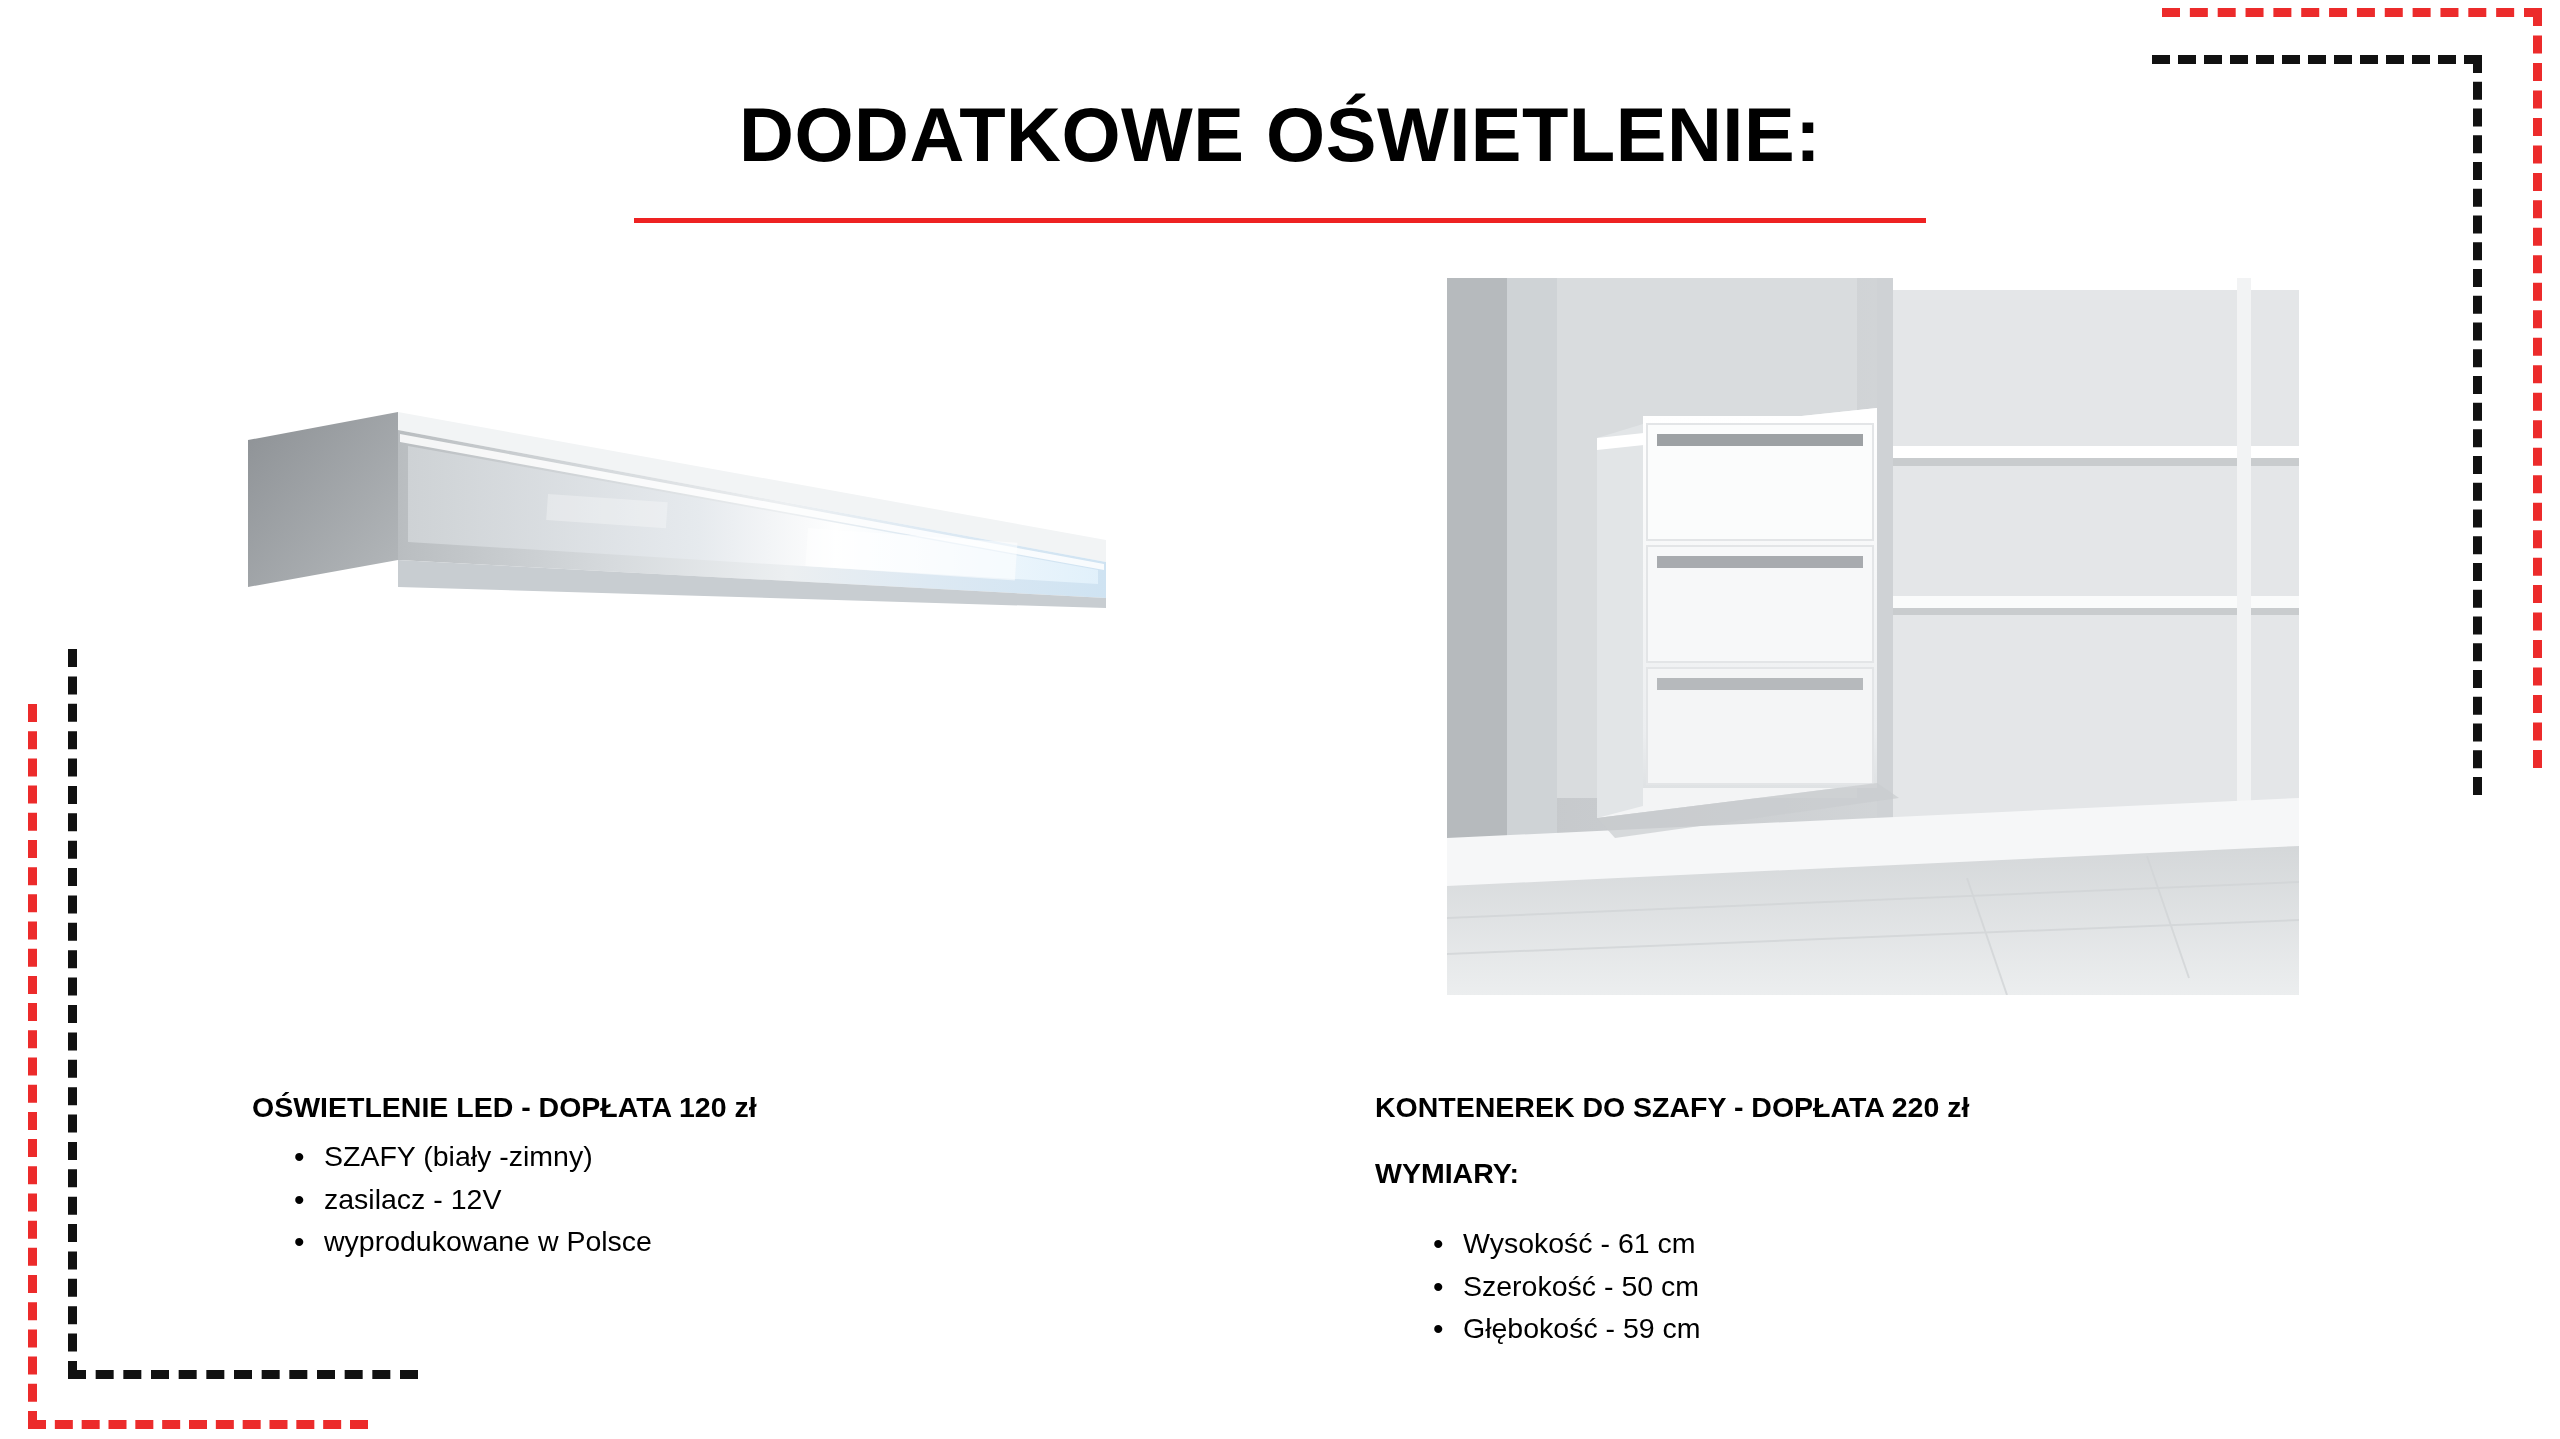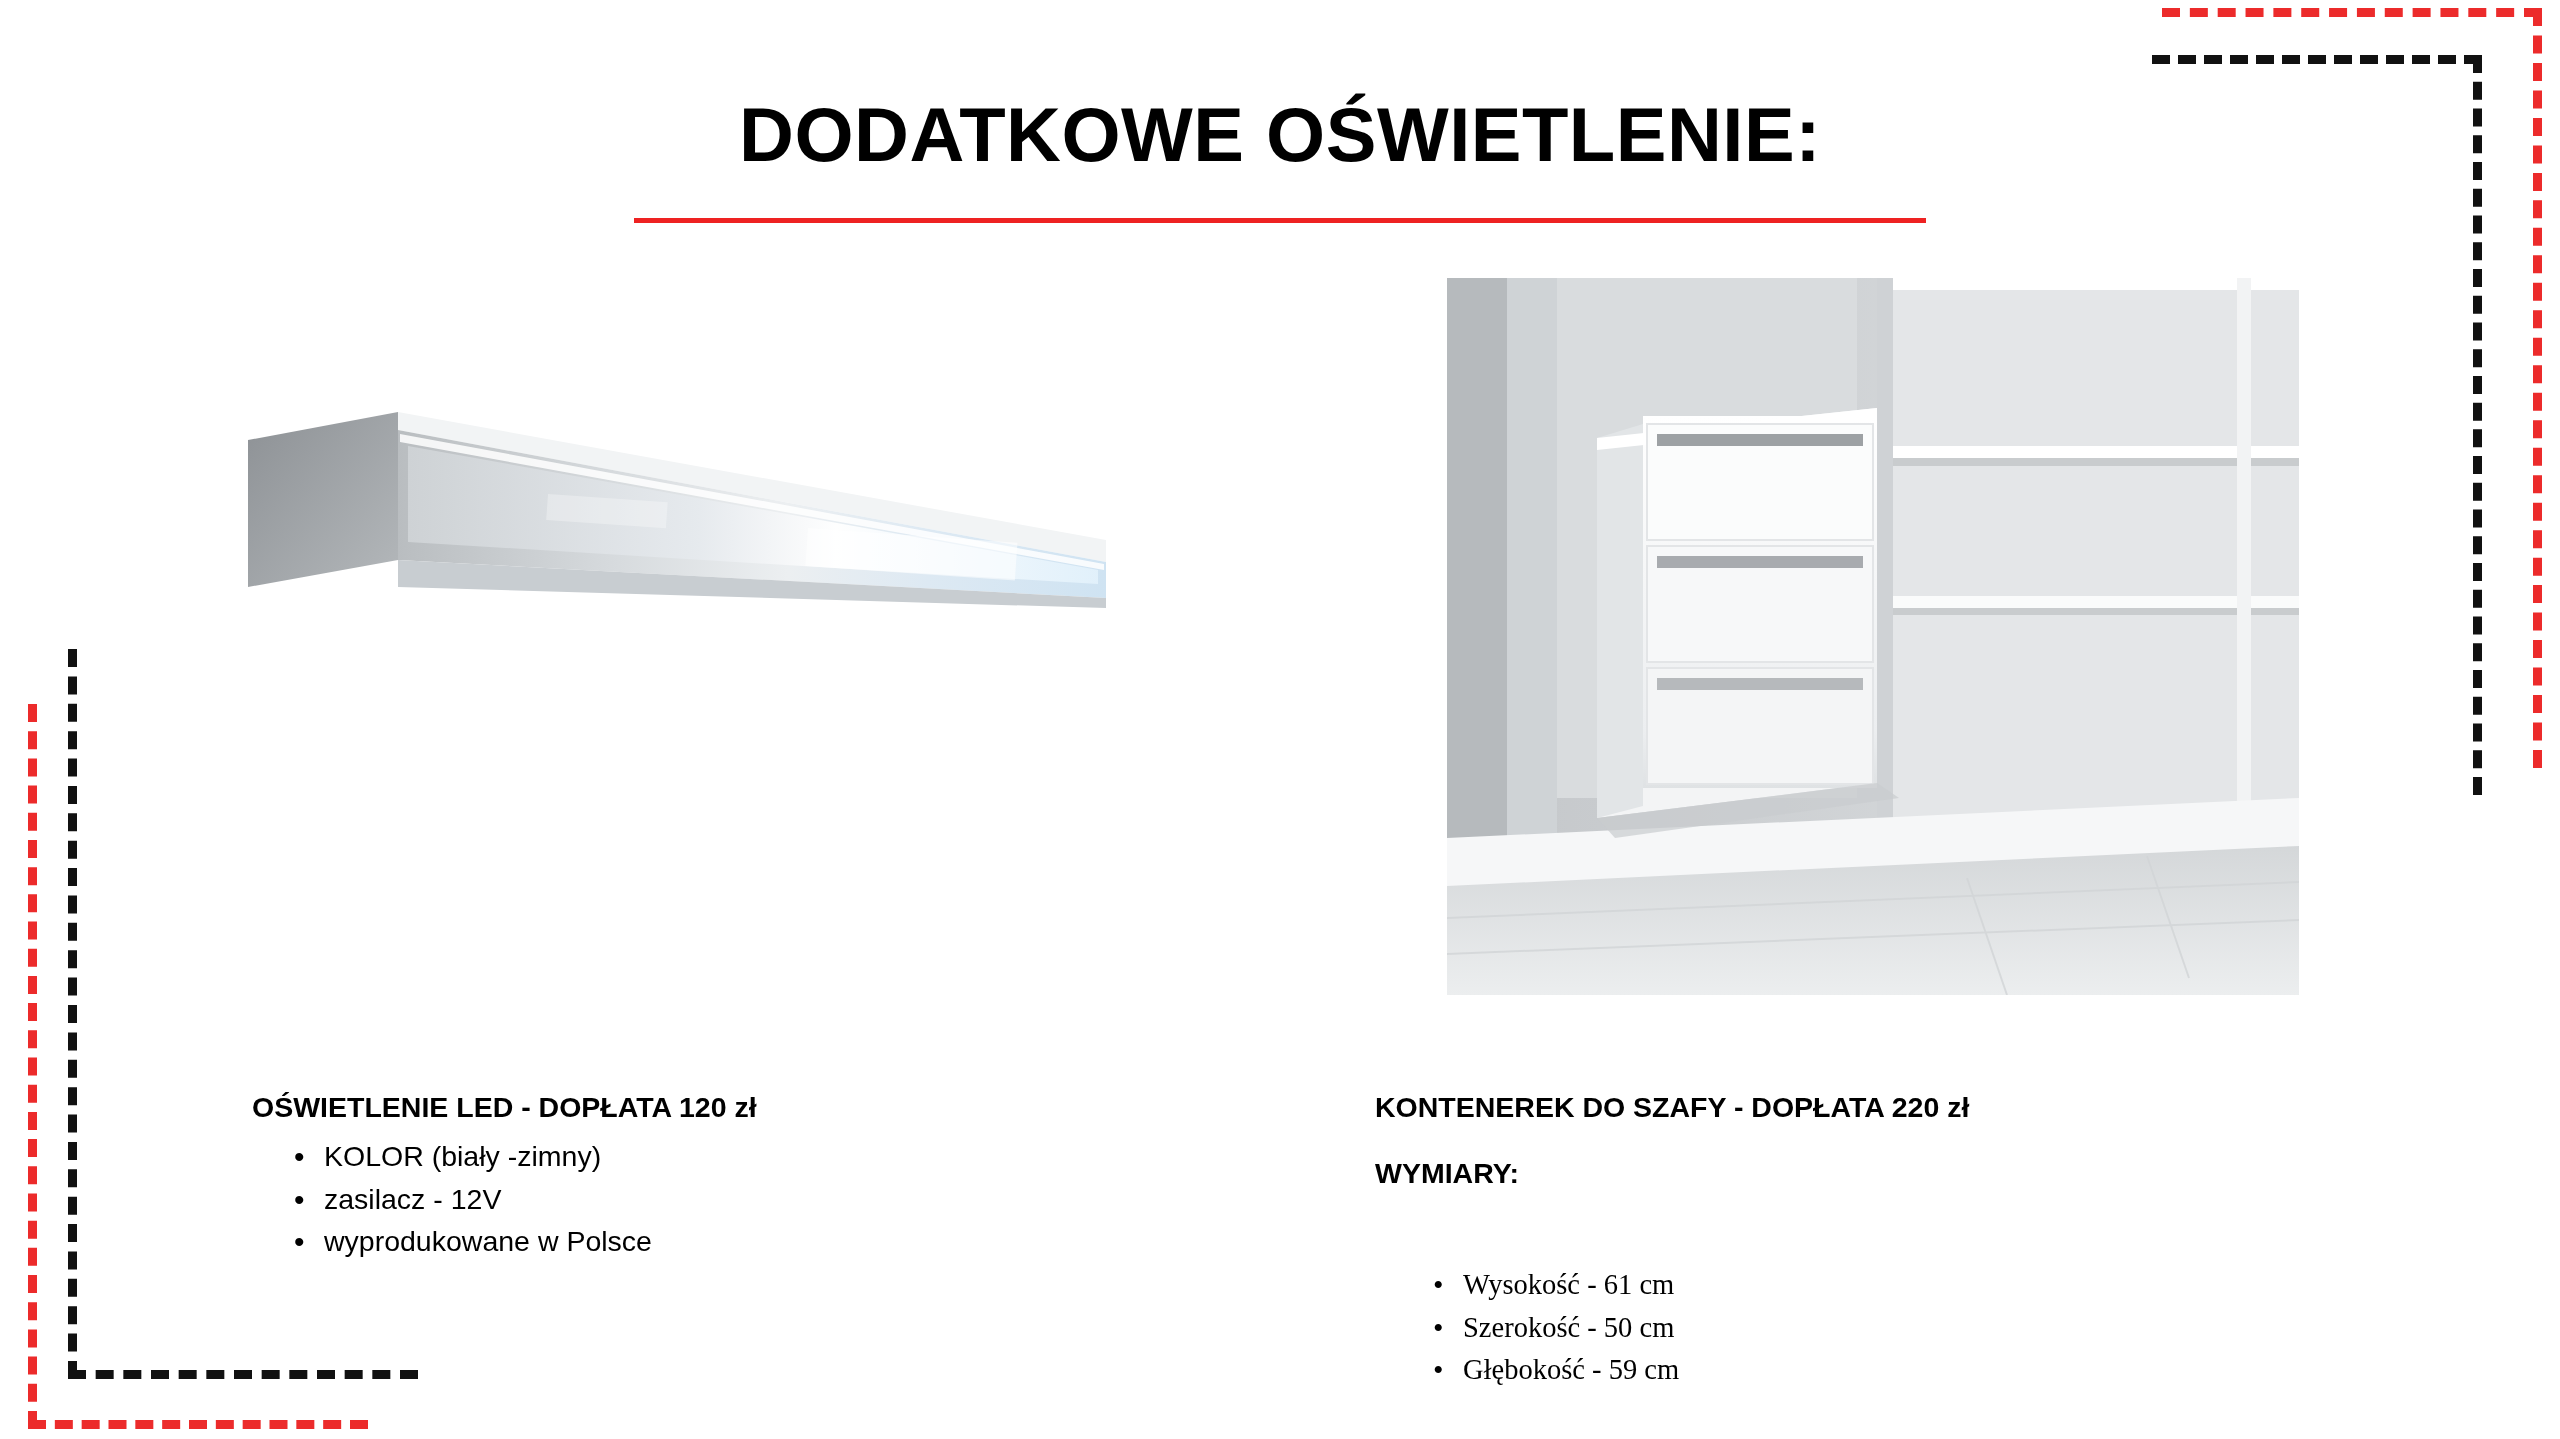--- a/index.html
+++ b/index.html
@@ -130,21 +130,21 @@
   }
   ul.bullets li::before {
     content: "\2022";
     position: absolute;
     left: 0;
     top: -1px;
     font-size: 30px;
     line-height: 1.18;
   }
   .list-led     { left: 236px;  top: 1140px; }
-  .list-cabinet { left: 1375px; top: 1268px; font-family: Liberation Serif, serif; }
+  .list-cabinet { left: 1375px; top: 1227px; }
 </style>
 </head>
 <body>
 
 <div class="bracket tr-red"></div>
 <div class="bracket tr-black"></div>
 <div class="bracket bl-black"></div>
 <div class="bracket bl-red"></div>
 
 <div class="title-wrap">
@@ -252,21 +252,21 @@
     <rect x="210" y="156" width="206" height="12" fill="#8c9094" opacity="0.85"></rect>
     <rect x="210" y="278" width="206" height="12" fill="#9a9ea2" opacity="0.85"></rect>
     <rect x="210" y="400" width="206" height="12" fill="#a6aaae" opacity="0.8"></rect>
 
     <polygon points="150,540 430,505 452,520 168,560" fill="#c9cccf" opacity="0.7"></polygon>
   </svg>
 </div>
 
 <div class="caption cap-led">OŚWIETLENIE LED - DOPŁATA 120 zł</div>
 <ul class="bullets list-led">
-  <li>KOLOR (biały -zimny)</li>
+  <li>SZAFY (biały -zimny)</li>
   <li>zasilacz - 12V</li>
   <li>wyprodukowane w Polsce</li>
 </ul>
 
 <div class="caption cap-cabinet">KONTENEREK DO SZAFY - DOPŁATA 220 zł</div>
 <div class="caption sub-dims">WYMIARY:</div>
 <ul class="bullets list-cabinet">
   <li>Wysokość - 61 cm</li>
   <li>Szerokość - 50 cm</li>
   <li>Głębokość - 59 cm</li>

